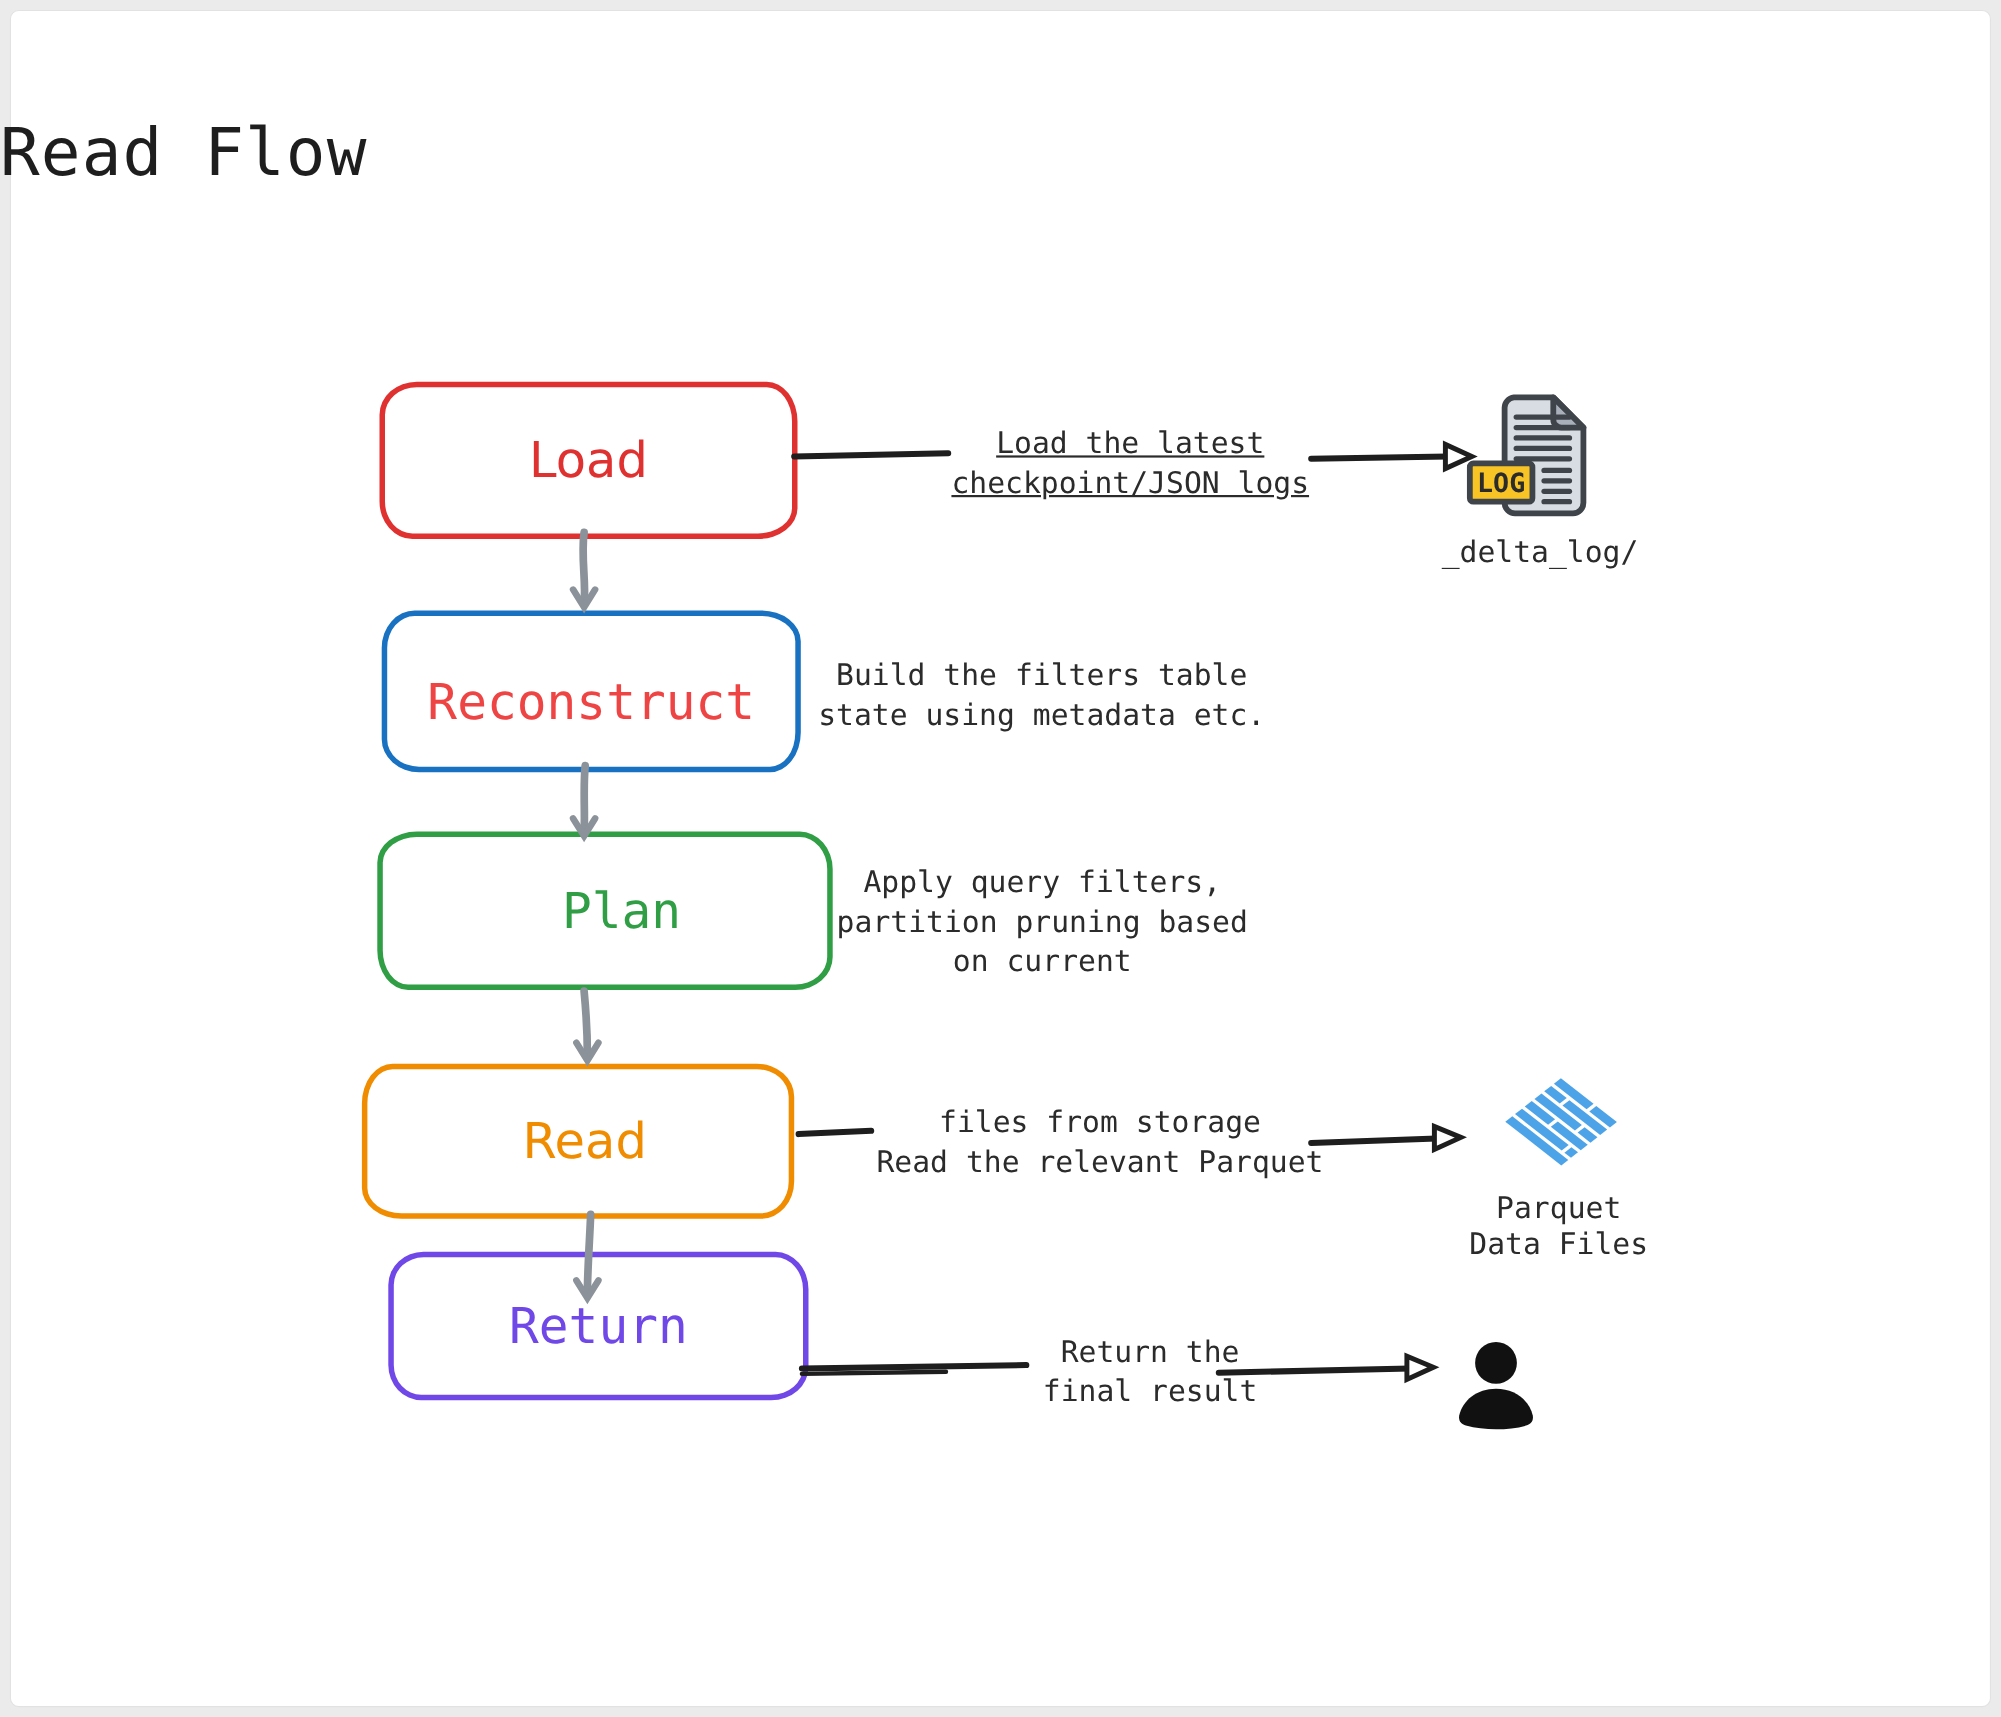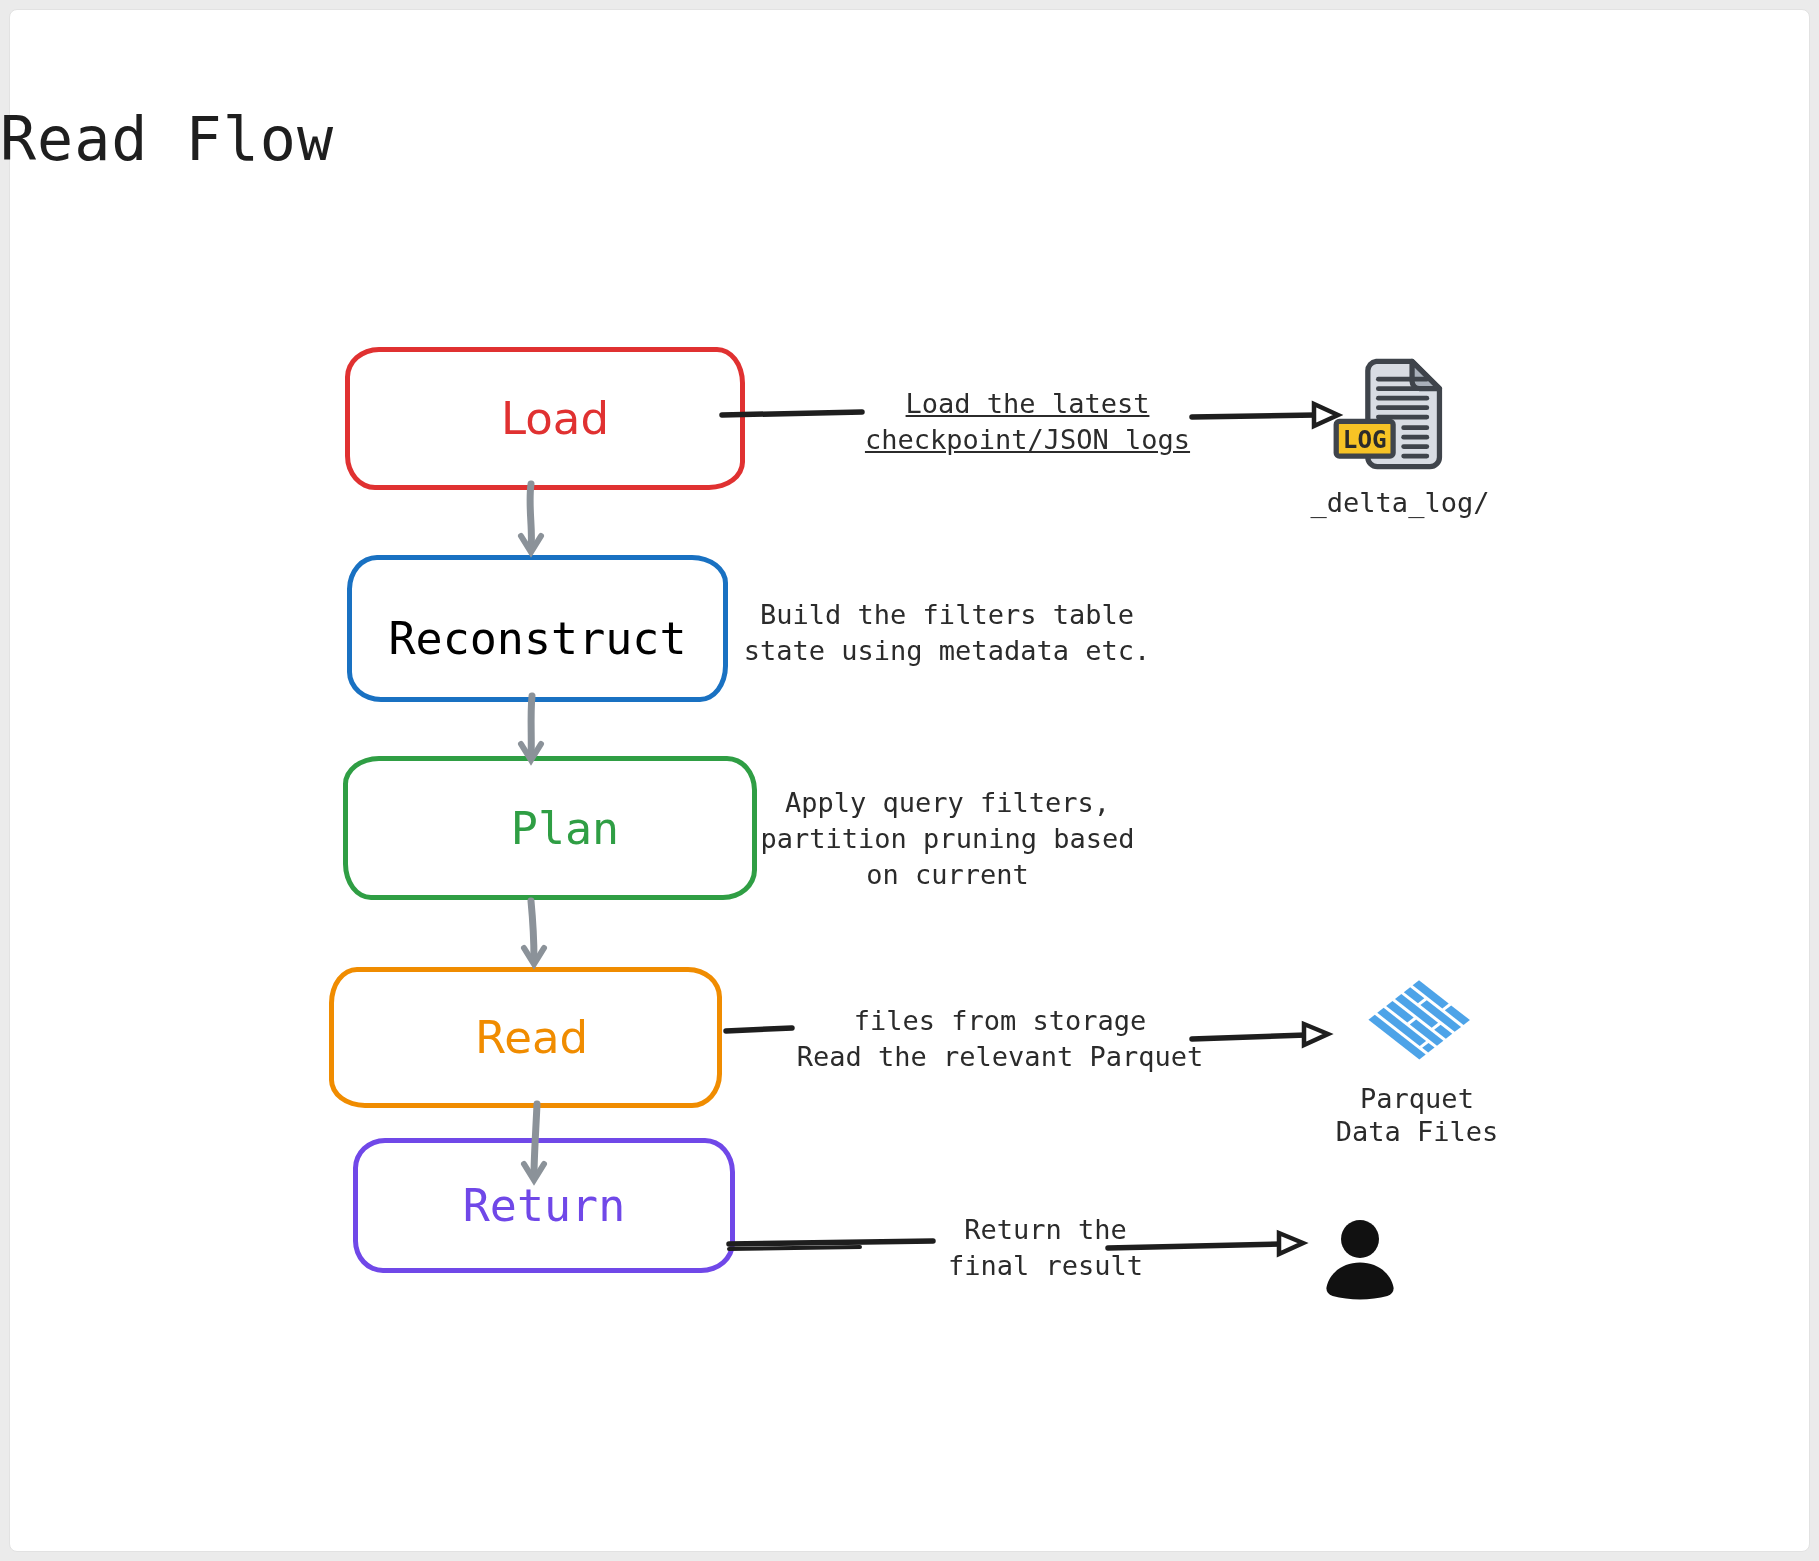--- a/index.html
+++ b/index.html
@@ -52,25 +52,25 @@
   .user-shape{fill:currentColor;}
 </style>
 </head>
 <body>
 
 <div id="canvas">
   <div id="card"></div>
 
   <div class="title">Read Flow</div>
 
-  <div class="node" id="node-load" style="border-color: rgb(224, 49, 49); padding-left: 20px;">
+  <div class="node" id="node-load" style="border-color: rgb(224, 49, 49);">
     <span class="nlabel label-sans" style="color: rgb(224, 49, 49);">Load</span>
   </div>
   <div class="node" id="node-reconstruct" style="border-color: rgb(25, 113, 194);">
-    <span class="nlabel label-mono" style="color: #000000; margin-top: 20px;">Reconstruct</span>
+    <span class="nlabel label-mono" style="color: #ef4444; margin-top: 20px;">Reconstruct</span>
   </div>
   <div class="node" id="node-plan" style="border-color: rgb(47, 158, 68);">
     <span class="nlabel label-mono" style="color: rgb(47, 158, 68);">Plan</span>
   </div>
   <div class="node" id="node-read" style="border-color: rgb(240, 140, 0);">
     <span class="nlabel label-sans" style="color: rgb(240, 140, 0);">Read</span>
   </div>
   <div class="node" id="node-return" style="border-color: rgb(112, 72, 232);">
     <span class="nlabel label-mono" style="color: rgb(112, 72, 232);">Return</span>
   </div>

